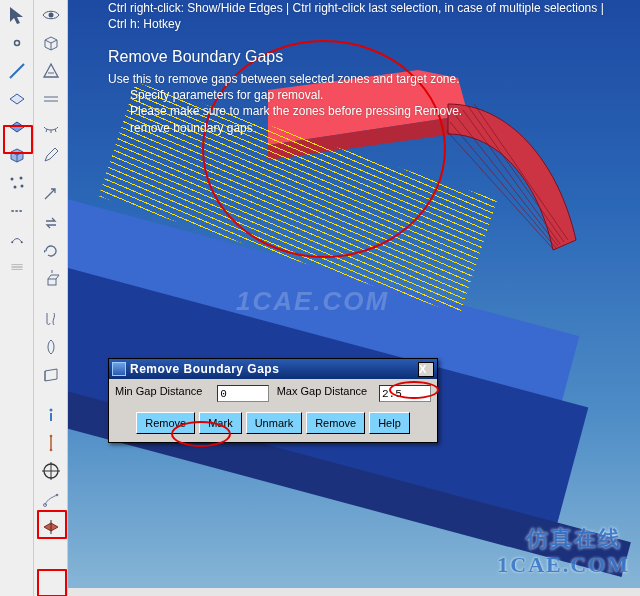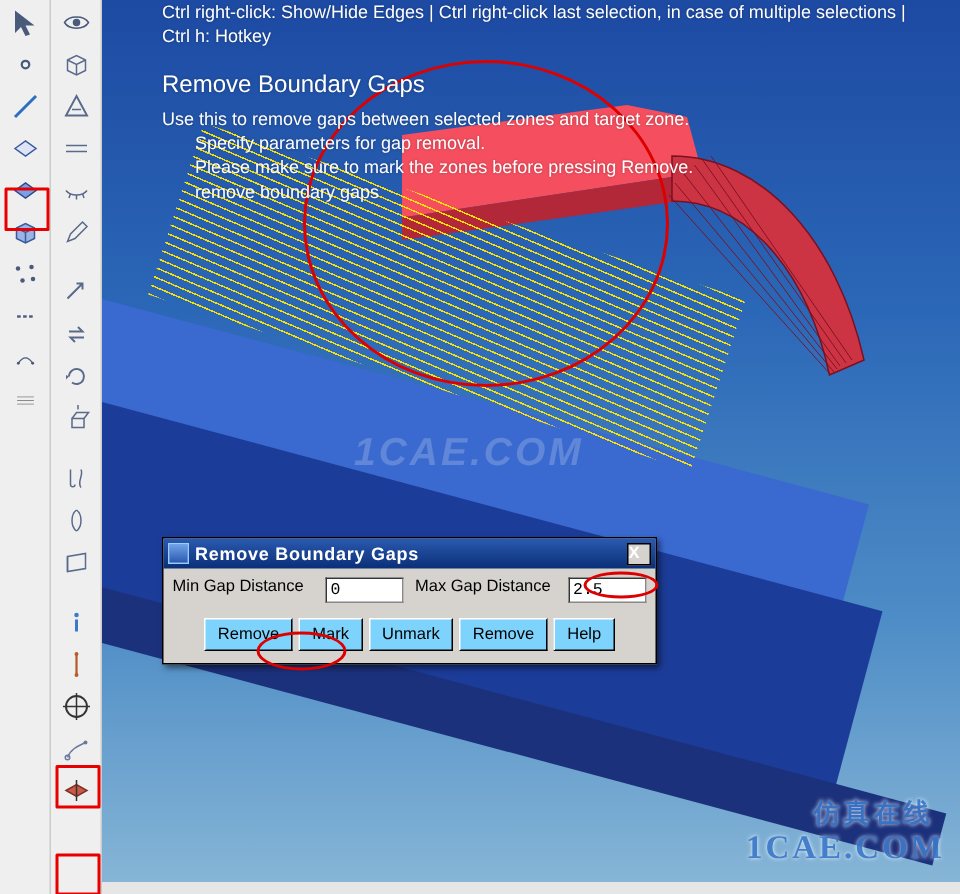--- a/index.html
+++ b/index.html
@@ -44,21 +44,21 @@
     transform: rotate(18deg); z-index:6;
     background: repeating-linear-gradient(5deg, rgba(255,230,0,.95) 0 1px, rgba(0,0,0,0) 1px 6px); pointer-events:none;}
   .circ { position:absolute; left:134px; top:40px; width:244px; height:218px;
     border:2px solid #d00; border-radius:50%; z-index:7; pointer-events:none; }
 
   .watermark { position:absolute; font-size:26px; font-weight:bold; font-style:italic;
     color:rgba(255,255,255,.2); letter-spacing:2px; z-index:9; pointer-events:none;}
   .wm1 { left:168px; top:286px; }
   .wm2 { right:10px; bottom:10px; font-size:22px; color:#3d7acb; font-style:normal;
     font-family:"SimSun","STSong",serif; text-shadow:0 0 3px #fff; opacity:.9; font-weight:600;}
-  .wm3 { right:18px; bottom:34px; font-size:18px; color:#3d7acb; font-style:normal;
+  .wm3 { right:18px; bottom:34px; font-size:22px; color:#3d7acb; font-style:normal;
     font-family:"SimSun","STSong",serif; text-shadow:0 0 3px #fff; opacity:.9; }
 
   .dialog {
     position:absolute; left:40px; top:358px; width:330px; background:#d6d3ce;
     border:1px solid #000; box-shadow:2px 2px 4px rgba(0,0,0,.5); z-index:20;
     font-family:"Courier New",monospace; font-size:12px;
   }
   .dlg-title { height:20px; background:linear-gradient(#2a5ab0,#0b2f77);
     display:flex; align-items:center; padding:0 3px; }
   .dlg-ico { width:14px;height:14px;background:linear-gradient(#6fa2e8,#2a5ab0);

